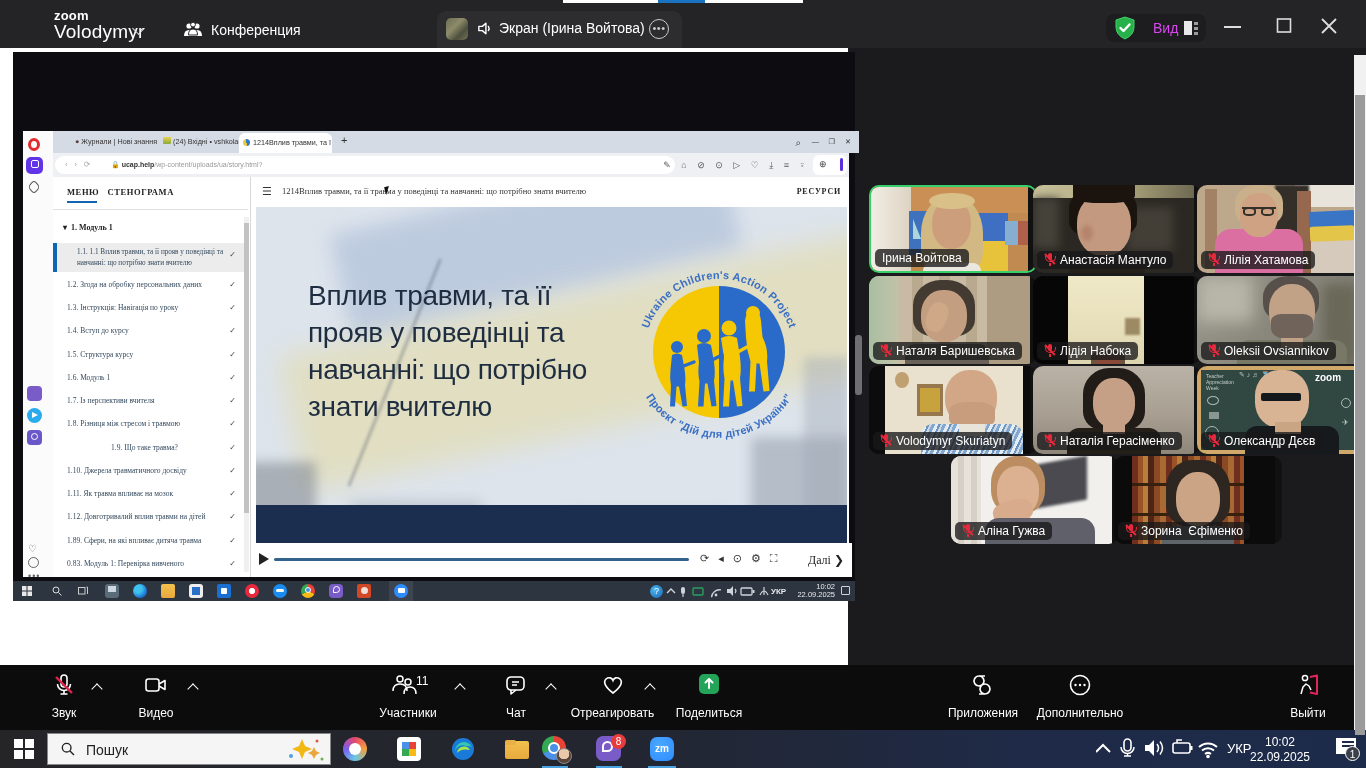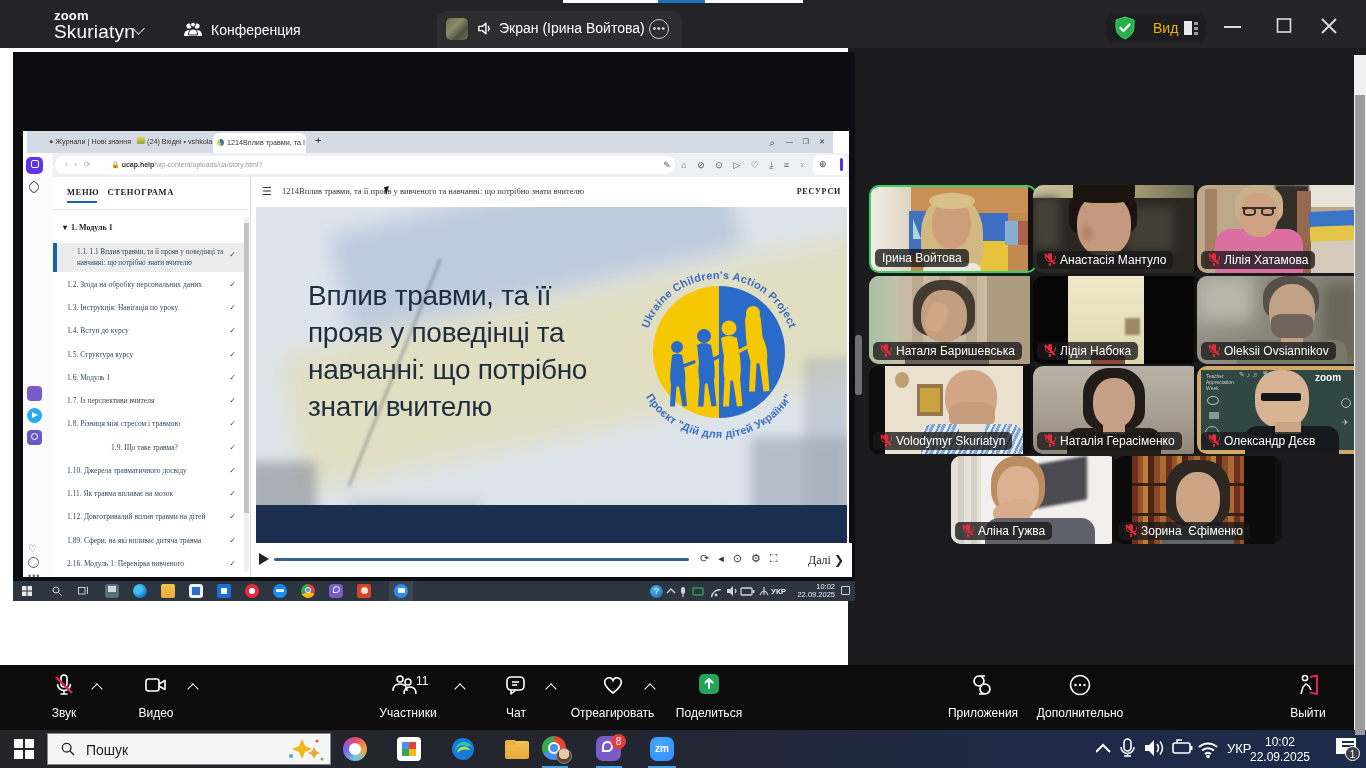--- a/index.html
+++ b/index.html
@@ -15,33 +15,33 @@
 #zlogo .z1 { font-size:13px; font-weight:700; letter-spacing:0.2px; }
 #zlogo .z2 { font-size:19px; font-weight:400; margin-top:-2px; letter-spacing:0.2px; }
 .chev { display:inline-block; width:9px; height:9px; border-right:1.6px solid #ddd; border-bottom:1.6px solid #ddd; transform:rotate(45deg); }
 #conf { position:absolute; left:183px; top:22px; color:#fff; font-size:14px; }
 #etab { position:absolute; left:437px; top:11px; width:245px; height:37px; background:#2d2d30; border-radius:9px 9px 0 0; }
 #etab .av { position:absolute; left:9px; top:7px; width:22px; height:22px; border-radius:5px; background:linear-gradient(135deg,#6b6f52 0%,#8d8b6a 40%,#4c4f3c 70%,#757258 100%); }
 #etab .spk { position:absolute; left:39px; top:9px; }
 #etab .t { position:absolute; left:62px; top:9px; color:#fff; font-size:14px; white-space:nowrap; }
 #etab .dots { position:absolute; right:13px; top:8px; width:20px; height:20px; border:1.4px solid #ccc; border-radius:50%; color:#ccc; text-align:center; line-height:16px; font-size:11px; letter-spacing:0.5px; }
 #vidpill { position:absolute; left:1106px; top:14px; width:100px; height:28px; background:#1d1d1f; border-radius:8px; }
-#vidpill .vtxt { position:absolute; left:47px; top:6px; color:#eab308; font-size:14px; }
+#vidpill .vtxt { position:absolute; left:47px; top:6px; color:#d946ef; font-size:14px; }
 #winbtn { position:absolute; top:0; height:48px; color:#e8e8e8; }
 
 
 #leftwhite { position:absolute; left:0; top:48px; width:1366px; height:617px; background:#fff; }
 #rightdark { position:absolute; left:848px; top:48px; width:518px; height:617px; background:#1b1b1d; }
 
 
 #screen { position:absolute; left:13px; top:52px; width:842px; height:549px; background:#0d0d11; }
 
 #browser { position:absolute; left:10px; top:79px; width:826px; height:446px; background:#fff; }
 #opside { position:absolute; left:0; top:0; width:30px; height:446px; background:#fbfbfc; }
-#tabstrip { position:absolute; left:4px; top:0; width:806px; height:22px; background:#d5dbe4; }
+#tabstrip { position:absolute; left:30px; top:0; width:806px; height:22px; background:#d5dbe4; }
 .tabtxt { position:absolute; top:6px; font-size:7.2px; color:#333; white-space:nowrap; }
 #atab { position:absolute; left:186px; top:2px; width:93px; height:20px; background:#fff; border-radius:6px 6px 0 0; }
 #addrrow { position:absolute; left:30px; top:22px; width:796px; height:24px; background:#eef0f4; }
 #urlbox { position:absolute; left:2px; top:3px; width:620px; height:18px; background:#fff; border-radius:9px; }
 #addricons { position:absolute; right:40px; top:7px; color:#555; font-size:9px; letter-spacing:4px; white-space:nowrap; }
 #sitebtn { position:absolute; right:2px; top:2px; width:34px; height:20px; background:#fff; border-radius:6px; }
 
 #menupanel { position:absolute; left:30px; top:46px; width:198px; height:400px; background:#fff; border-right:1px solid #d8d8d8; }
 #storymain { position:absolute; left:229px; top:46px; width:597px; height:400px; background:#fff; }
 #slide { position:absolute; left:4px; top:30px; width:591px; height:336px; background:#dde4ec; overflow:hidden; }
@@ -83,21 +83,21 @@
 </head>
 <body>
 <div id="stage">
 
 <div id="topbar">
   <div id="peek">
         <div id="peekblue"></div>
       </div>
   <div id="zlogo">
         <div class="z1">zoom</div>
-        <div class="z2">Skuriatyn</div>
+        <div class="z2">Volodymyr</div>
       </div>
   <span class="chev abs" style="left:134px;top:24px;"></span>
   <div id="conf">
     <svg width="20" height="16" viewBox="0 0 20 16" style="vertical-align:-3px;margin-right:8px;">
       <circle cx="6" cy="4" r="2.6" fill="#fff"></circle>
           <circle cx="14" cy="4" r="2.6" fill="#fff"></circle>
       <path d="M1 14 q0-6 5-6 q5 0 5 6 z" fill="#fff"></path>
           <path d="M9 14 q0-6 5-6 q5 0 5 6 z" fill="#fff"></path>
       <circle cx="10" cy="2.6" r="2.4" fill="#fff" stroke="#242427" stroke-width="1"></circle>
       <path d="M5.5 13 q0-6 4.5-6 q4.5 0 4.5 6 z" fill="#fff" stroke="#242427" stroke-width="1"></path>
@@ -207,29 +207,29 @@
       <div class="mi" style="top:266px;margin-left:44px;">1.9. Що таке травма?</div>
           <span class="chk" style="top:266px;">✓</span>
       <div class="mi" style="top:289px;">1.10. Джерела травматичного досвіду</div>
           <span class="chk" style="top:289px;">✓</span>
       <div class="mi" style="top:312px;">1.11. Як травма впливає на мозок</div>
           <span class="chk" style="top:312px;">✓</span>
       <div class="mi" style="top:335px;">1.12. Довготривалий вплив травми на дітей</div>
           <span class="chk" style="top:335px;">✓</span>
       <div class="mi" style="top:359px;">1.89. Сфери, на які впливає дитяча травма</div>
           <span class="chk" style="top:359px;">✓</span>
-      <div class="mi" style="top:382px;">2.16. Модуль 1: Перевірка вивченого</div>
+      <div class="mi" style="top:382px;">0.83. Модуль 1: Перевірка вивченого</div>
           <span class="chk" style="top:382px;">✓</span>
       <div style="position:absolute;right:1px;top:40px;width:5px;height:355px;background:#f0f0f0;"></div>
       <div style="position:absolute;right:1px;top:46px;width:5px;height:290px;background:#c2c2c2;"></div>
     </div>
 
     <div id="storymain">
       <div style="position:absolute;left:10px;top:8px;color:#333;font-size:11px;">☰</div>
-      <div style="position:absolute;left:30px;top:9px;color:#333;font-size:8.5px;font-family:'Liberation Serif',serif;">1214Вплив травми, та її прояв у вивченого та навчанні: що потрібно знати вчителю</div>
+      <div style="position:absolute;left:30px;top:9px;color:#333;font-size:8.5px;font-family:'Liberation Serif',serif;">1214Вплив травми, та її травма у поведінці та навчанні: що потрібно знати вчителю</div>
       <div style="position:absolute;right:8px;top:10px;color:#222;font-size:8px;font-weight:700;letter-spacing:0.8px;font-family:'Liberation Serif',serif;">РЕСУРСИ</div>
       <div style="position:absolute;left:133px;top:9px;width:0;height:0;border-left:5px solid #111;border-right:3px solid transparent;border-bottom:8px solid transparent;transform:rotate(-15deg);"></div>
       <div id="slide">
         <div id="slideart" style="position:absolute;left:0;top:0;width:591px;height:336px;overflow:hidden;">
           <div style="position:absolute;left:80px;top:-18px;width:400px;height:105px;background:rgba(145,170,205,0.42);transform:rotate(-13deg);filter:blur(10px);"></div>
           <div style="position:absolute;left:30px;top:85px;width:610px;height:138px;background:rgba(232,212,125,0.38);transform:rotate(-12deg);filter:blur(14px);"></div>
           <div style="position:absolute;left:183px;top:52px;width:3px;height:245px;background:rgba(80,88,102,0.38);transform:rotate(22deg);transform-origin:top;filter:blur(1.5px);"></div>
           <div style="position:absolute;left:-10px;top:255px;width:70px;height:90px;background:rgba(105,110,120,0.45);filter:blur(6px);"></div>
           <div style="position:absolute;left:95px;top:295px;width:130px;height:45px;background:rgba(135,140,150,0.35);filter:blur(7px);"></div>
           <div style="position:absolute;left:310px;top:305px;width:160px;height:35px;background:rgba(150,155,160,0.3);filter:blur(7px);"></div>

